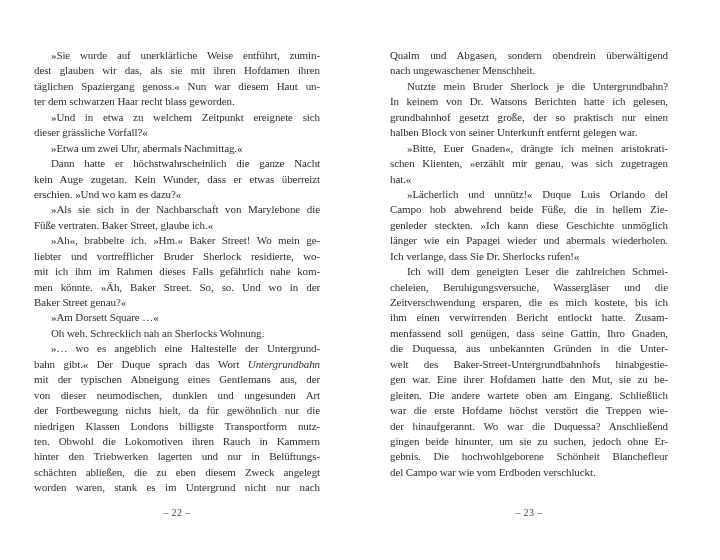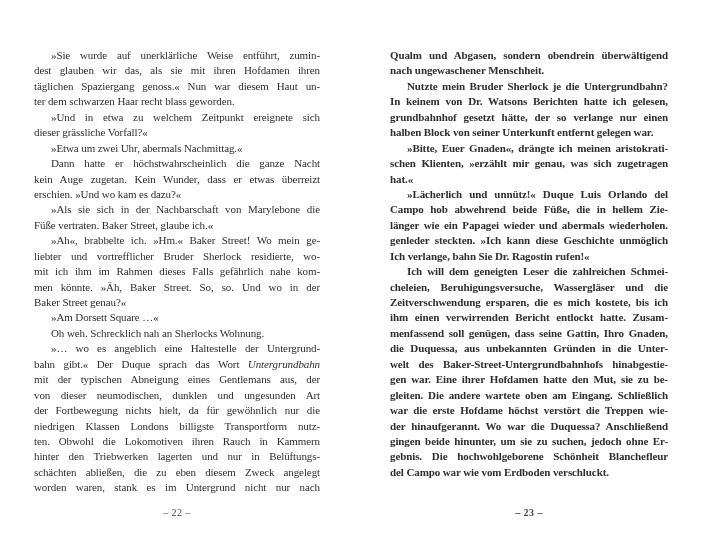--- a/index.html
+++ b/index.html
@@ -18,21 +18,21 @@
     position: absolute;
     inset: 0;
     background: #ffffff;
   }
   .page {
     position: absolute;
     top: 0;
     height: 560px;
   }
   .page-left  { left: 34px;  width: 286px; }
-  .page-right { left: 390px; width: 278px; font-weight: bold; }
+  .page-right { left: 390px; width: 278px; }
   .text-block {
     padding-top: 48px;
   }
   .line {
     height: 15.45px;
     line-height: 15.45px;
     font-size: 11px;
     letter-spacing: -0.1px;
     color: #2e2e2e;
     overflow: hidden;
@@ -96,30 +96,30 @@
       </div>
     <div class="page-number">– 22 –</div>
   </div>
 
   <div class="page page-right">
     <div class="text-block">
         <div class="line j"><span>Qualm und Abgasen, sondern obendrein überwältigend</span></div>
         <div class="line"><span>nach ungewaschener Menschheit.</span></div>
         <div class="line i j"><span>Nutzte mein Bruder Sherlock je die Untergrundbahn?</span></div>
         <div class="line j"><span>In keinem von Dr. Watsons Berichten hatte ich gelesen,</span></div>
-        <div class="line j"><span>grundbahnhof gesetzt hätte, der so verlange nur einen</span></div>
+        <div class="line j"><span>grundbahnhof gesetzt große, der so praktisch nur einen</span></div>
         <div class="line"><span>halben Block von seiner Unterkunft entfernt gelegen war.</span></div>
         <div class="line i j"><span>»Bitte, Euer Gnaden«, drängte ich meinen aristokrati-</span></div>
         <div class="line j"><span>schen Klienten, »erzählt mir genau, was sich zugetragen</span></div>
         <div class="line"><span>hat.«</span></div>
         <div class="line i j"><span>»Lächerlich und unnütz!« Duque Luis Orlando del</span></div>
         <div class="line j"><span>Campo hob abwehrend beide Füße, die in hellem Zie-</span></div>
+        <div class="line j"><span>genleder steckten. »Ich kann diese Geschichte unmöglich</span></div>
         <div class="line j"><span>länger wie ein Papagei wieder und abermals wiederholen.</span></div>
-        <div class="line j"><span>genleder steckten. »Ich kann diese Geschichte unmöglich</span></div>
-        <div class="line"><span>Ich verlange, bahn Sie Dr. Ragostin rufen!«</span></div>
+        <div class="line"><span>Ich verlange, dass Sie Dr. Sherlocks rufen!«</span></div>
         <div class="line i j"><span>Ich will dem geneigten Leser die zahlreichen Schmei-</span></div>
         <div class="line j"><span>cheleien, Beruhigungsversuche, Wassergläser und die</span></div>
         <div class="line j"><span>Zeitverschwendung ersparen, die es mich kostete, bis ich</span></div>
         <div class="line j"><span>ihm einen verwirrenden Bericht entlockt hatte. Zusam-</span></div>
         <div class="line j"><span>menfassend soll genügen, dass seine Gattin, Ihro Gnaden,</span></div>
         <div class="line j"><span>die Duquessa, aus unbekannten Gründen in die Unter-</span></div>
         <div class="line j"><span>welt des Baker-Street-Untergrundbahnhofs hinabgestie-</span></div>
         <div class="line j"><span>gen war. Eine ihrer Hofdamen hatte den Mut, sie zu be-</span></div>
         <div class="line j"><span>gleiten. Die andere wartete oben am Eingang. Schließlich</span></div>
         <div class="line j"><span>war die erste Hofdame höchst verstört die Treppen wie-</span></div>

